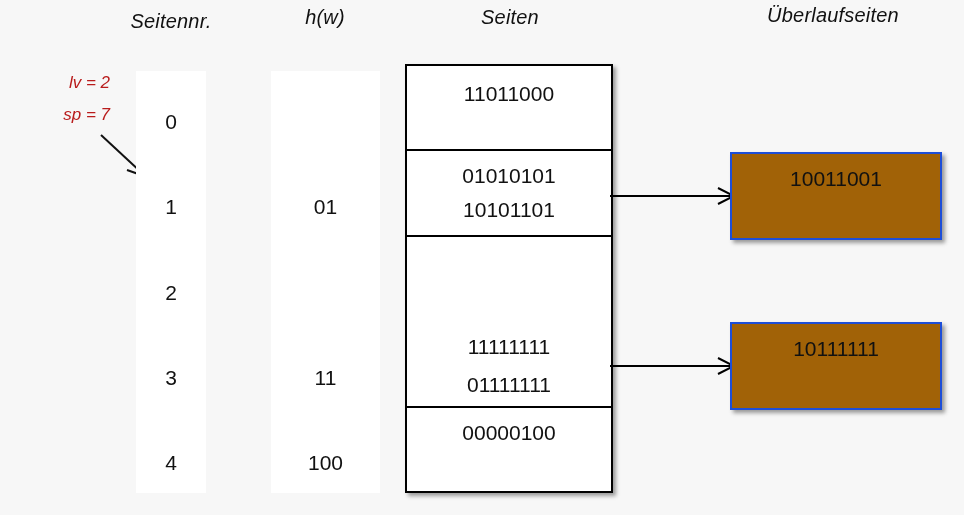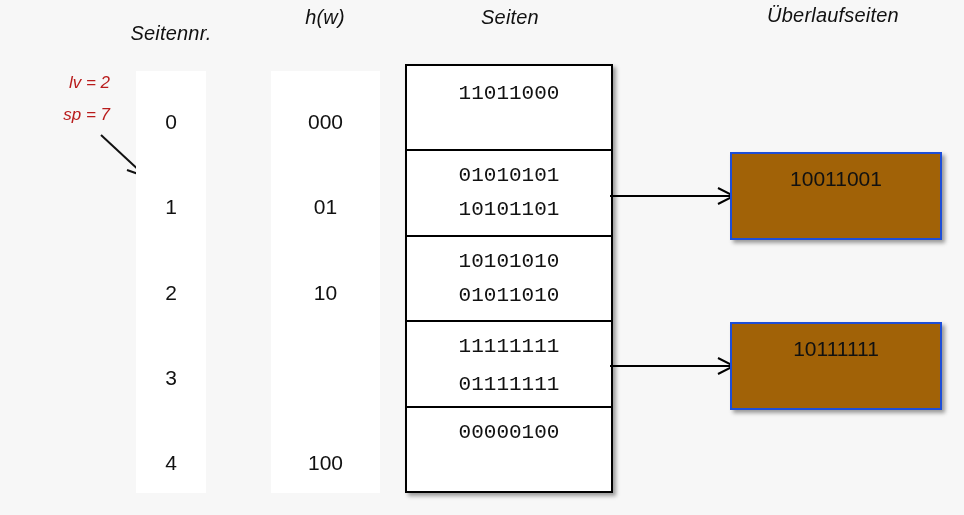--- a/index.html
+++ b/index.html
@@ -27,21 +27,21 @@
   .col-header {
     position: absolute;
     font-style: italic;
     font-size: 20px;
     font-weight: 400;
     color: #111;
     text-align: center;
     white-space: nowrap;
     letter-spacing: 0.2px;
   }
-  #hdr-seitennr { left: 121px; top: 22px; width: 100px; }
+  #hdr-seitennr { left: 121px; top: 10px; width: 100px; }
   #hdr-hw       { left: 275px; top: 6px; width: 100px; }
   #hdr-seiten   { left: 455px; top: 6px; width: 110px; }
   #hdr-ueber    { left: 723px; top: 4px; width: 220px; }
 
   
   .annot {
     position: absolute;
     font-style: italic;
     font-size: 17px;
     font-weight: 400;
@@ -102,21 +102,20 @@
     border-bottom: 2px solid #000;
     text-align: center;
     overflow: hidden;
   }
   .seiten-row.last { border-bottom: none; }
   .seiten-line {
     font-size: 21px;
     color: #111;
     line-height: 1;
     white-space: nowrap;
-    font-family: Liberation Mono, monospace;
   }
 
   
   .ovf-box {
     position: absolute;
     width: 212px;
     height: 88px;
     background: #a16207;
     border: 2px solid #1d4ed8;
     box-sizing: border-box;
@@ -165,41 +164,36 @@
 
   <div class="col-strip" id="strip-seitennr">
     <div class="col-cell" style="top:40px">0</div>
     <div class="col-cell" style="top:125px">1</div>
     <div class="col-cell" style="top:211px">2</div>
     <div class="col-cell" style="top:296px">3</div>
     <div class="col-cell" style="top:381px">4</div>
   </div>
 
   <div class="col-strip" id="strip-hw">
-    <div class="col-cell" style="top:40px">000</div>
     <div class="col-cell" style="top:125px">01</div>
-    <div class="col-cell" style="top:211px">10</div>
+    <div class="col-cell" style="top:296px">11</div>
     <div class="col-cell" style="top:381px">100</div>
   </div>
 
   <div id="seiten-box">
 
     <div class="seiten-row" style="top:0px;height:85px;padding-top:17px">
       <div class="seiten-line">11011000</div>
     </div>
 
     <div class="seiten-row" style="top:85px;height:86px;padding-top:14px">
       <div class="seiten-line">01010101</div>
       <div class="seiten-line" style="margin-top:13px">10101101</div>
     </div>
 
-    <div class="seiten-row" style="top:171px;height:85px;padding-top:14px">
-      <div class="seiten-line">10101010</div>
-      <div class="seiten-line" style="margin-top:13px">01011010</div>
-    </div>
 
     <div class="seiten-row" style="top:256px;height:86px;padding-top:14px">
       <div class="seiten-line">11111111</div>
       <div class="seiten-line" style="margin-top:17px">01111111</div>
     </div>
 
     <div class="seiten-row last" style="top:342px;height:99px;padding-top:14px">
       <div class="seiten-line">00000100</div>
     </div>
 

